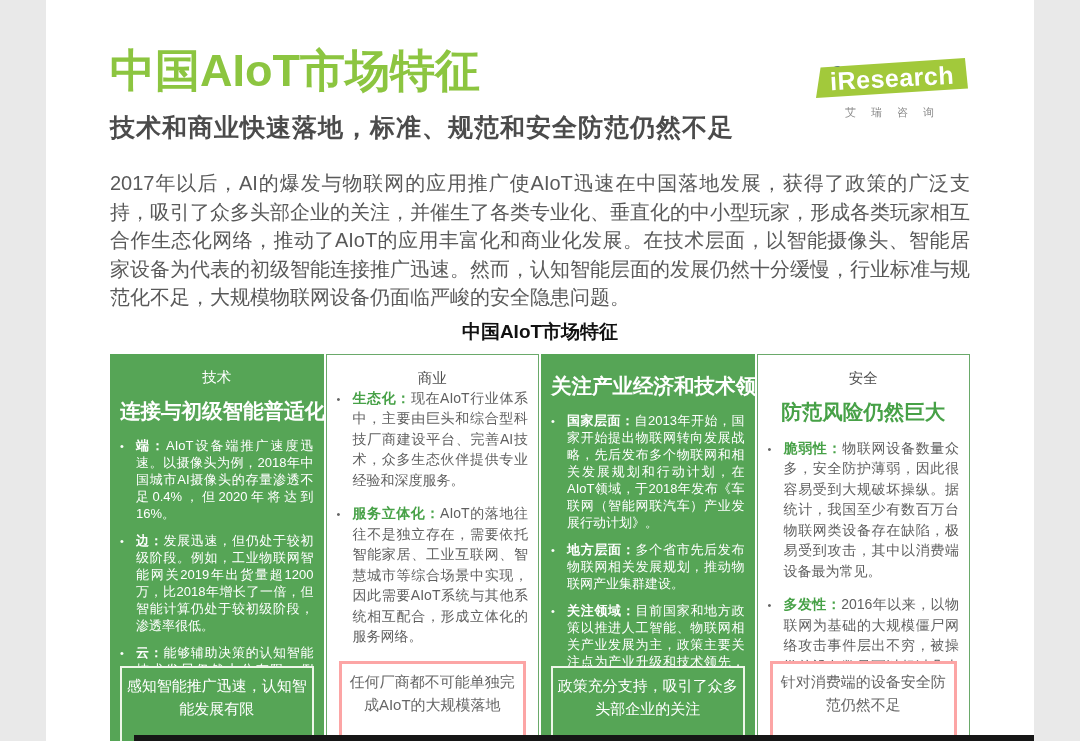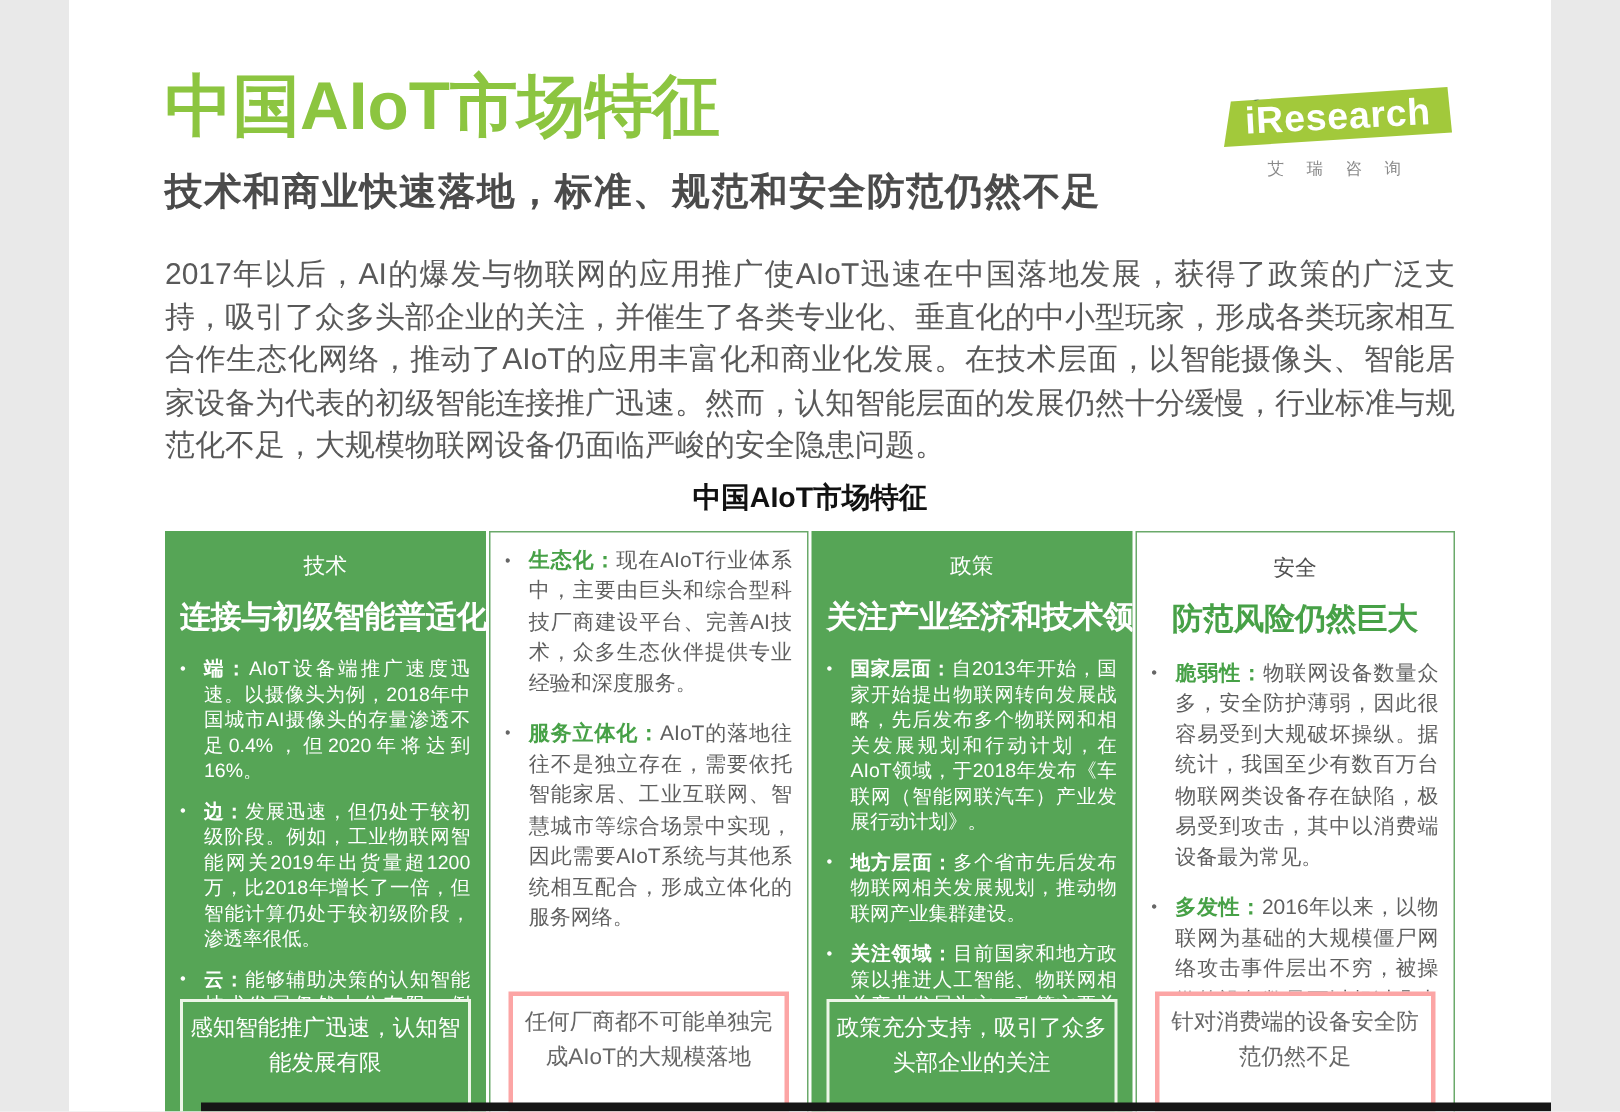--- a/index.html
+++ b/index.html
@@ -85,34 +85,34 @@
               <span class="btxt"><b class="term">边：</b>发展迅速，但仍处于较初级阶段。例如，工业物联网智能网关2019年出货量超1200万，比2018年增长了一倍，但智能计算仍处于较初级阶段，渗透率很低。</span>
             </div>
             <div class="bullet">
               <span class="dot">•</span>
               <span class="btxt"><b class="term">云：</b>能够辅助决策的认知智能技术发展仍然十分有限。例如，全国智慧城市平台中，只有不到1/50具有AI认知能力。</span>
             </div>
           </div>
           <div class="summary">感知智能推广迅速，认知智能发展有限</div>
         </div>
         <div class="col white">
+          <div class="cat">商业</div>
           <div class="bullets">
             <div class="bullet">
               <span class="dot">•</span>
               <span class="btxt"><b class="term">生态化：</b>现在AIoT行业体系中，主要由巨头和综合型科技厂商建设平台、完善AI技术，众多生态伙伴提供专业经验和深度服务。</span>
             </div>
             <div class="bullet">
               <span class="dot">•</span>
               <span class="btxt"><b class="term">服务立体化：</b>AIoT的落地往往不是独立存在，需要依托智能家居、工业互联网、智慧城市等综合场景中实现，因此需要AIoT系统与其他系统相互配合，形成立体化的服务网络。</span>
             </div>
           </div>
           <div class="summary">任何厂商都不可能单独完成AIoT的大规模落地</div>
         </div>
         <div class="col green">
-          <div class="cat">政策</div>
           <div class="col-title">关注产业经济和技术领先</div>
           <div class="bullets">
             <div class="bullet">
               <span class="dot">•</span>
               <span class="btxt"><b class="term">国家层面：</b>自2013年开始，国家开始提出物联网转向发展战略，先后发布多个物联网和相关发展规划和行动计划，在AIoT领域，于2018年发布《车联网（智能网联汽车）产业发展行动计划》。</span>
             </div>
             <div class="bullet">
               <span class="dot">•</span>
               <span class="btxt"><b class="term">地方层面：</b>多个省市先后发布物联网相关发展规划，推动物联网产业集群建设。</span>
             </div>

